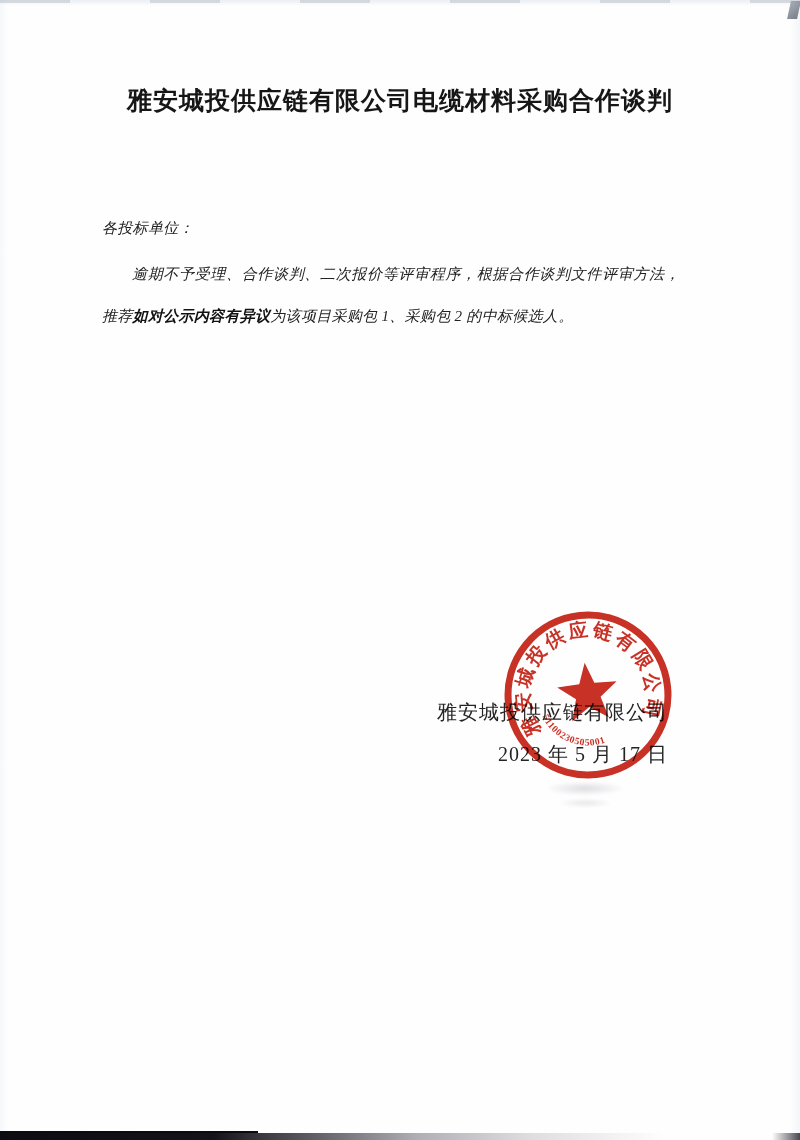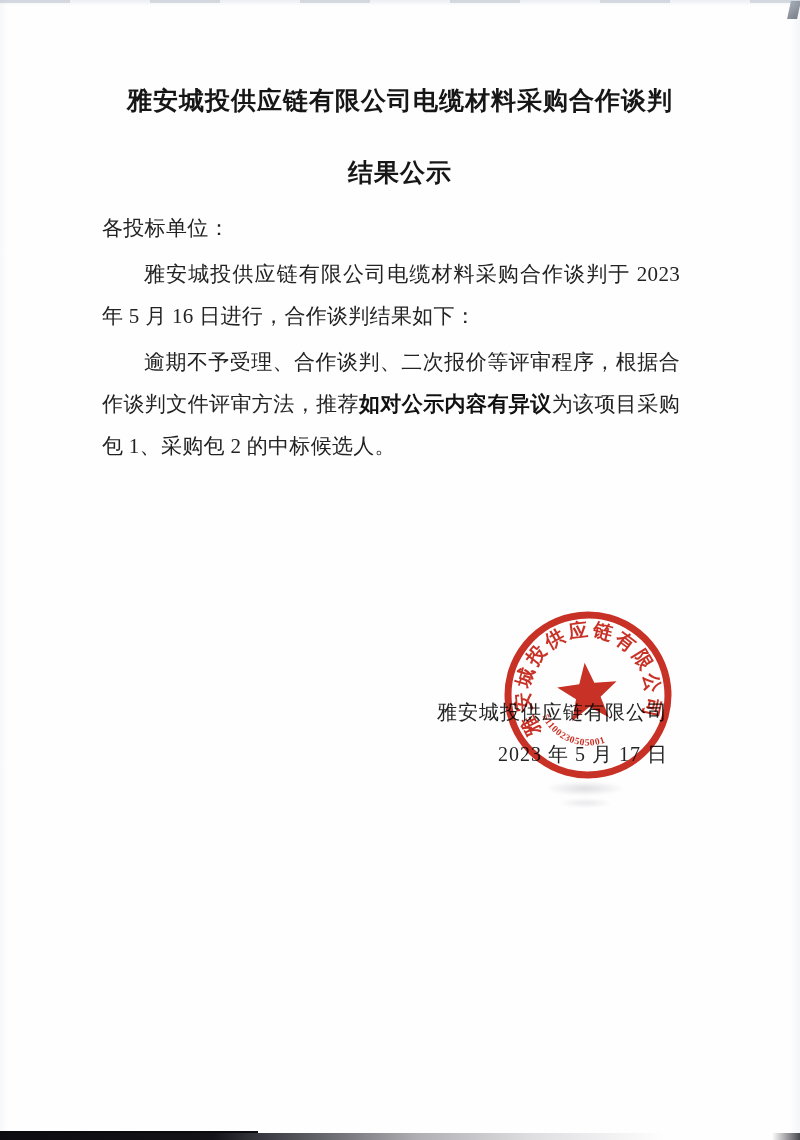--- a/index.html
+++ b/index.html
@@ -12,22 +12,23 @@
       linear-gradient(90deg, rgba(232,236,242,.35) 0px, rgba(255,255,255,0) 8px);
     overflow:hidden;
     font-family:"Liberation Serif","DejaVu Serif",serif;
     color:#1f1f1f;
   }
   .title { position:absolute; left:0; right:0; text-align:center; font-weight:700; color:#161616; }
   .title-1 { top:84px;  font-size:25px; letter-spacing:1px; }
   .title-2 { top:156px; font-size:25px; letter-spacing:1px; }
   .doc-body {
     position:absolute; left:102px; top:207px; width:578px;
-    font-size:21px; line-height:42px; text-align:justify; color:#222;
+    font-size:15px; line-height:42px; text-align:justify; color:#222;
     letter-spacing:.3px;
+    font-style:italic;
   }
   .doc-body p { margin:4px 0 0 0; text-indent:2em; }
   .doc-body p.salutation { margin:0; text-indent:0; }
   .bold-name { font-weight:700; color:#111; }
   .sig-line { position:absolute; right:132px; font-size:20px; color:#242424; letter-spacing:1px; white-space:nowrap; }
   .sig-company { top:699px; }
   .sig-date    { top:741px; }
   .seal {
     position:absolute; left:504px; top:611px; width:168px; height:168px;
     mix-blend-mode:multiply; opacity:.94;
@@ -65,25 +66,23 @@
 </style>
 </head>
 <body>
 
 <div class="page">
 
   <div class="top-edge-strip"></div>
   <div class="top-right-mark"></div>
 
   <div class="title title-1">雅安城投供应链有限公司电缆材料采购合作谈判</div>
-  <div class="title title-2">结果公示</div>
 
   <div class="doc-body">
     <p class="salutation">各投标单位：</p>
-    <p>雅安城投供应链有限公司电缆材料采购合作谈判于 2023 年 5 月 16 日进行，合作谈判结果如下：</p>
     <p><span>逾期不予受理、合作谈判、二次报价等评审程序，根据合作谈判文件评审方法，推荐</span><span class="bold-name">如对公示内容有异议</span><span>为该项目采购包 1、采购包 2 的中标候选人。</span></p>
   </div>
 
   <div class="sig-line sig-company">雅安城投供应链有限公司</div>
   <div class="sig-line sig-date">2023 年 5 月 17 日</div>
 
   <svg class="seal" viewBox="0 0 166 166">
     <circle cx="83" cy="83" r="79" fill="none" stroke-width="7" stroke="#c62417"></circle>
     <path id="seal-arc-path" d="M 33.8 113.7 A 58 58 0 1 1 132.2 113.7" fill="none"></path>
     <text font-size="19" font-weight="bold" letter-spacing="3.2" fill="#c62417">

